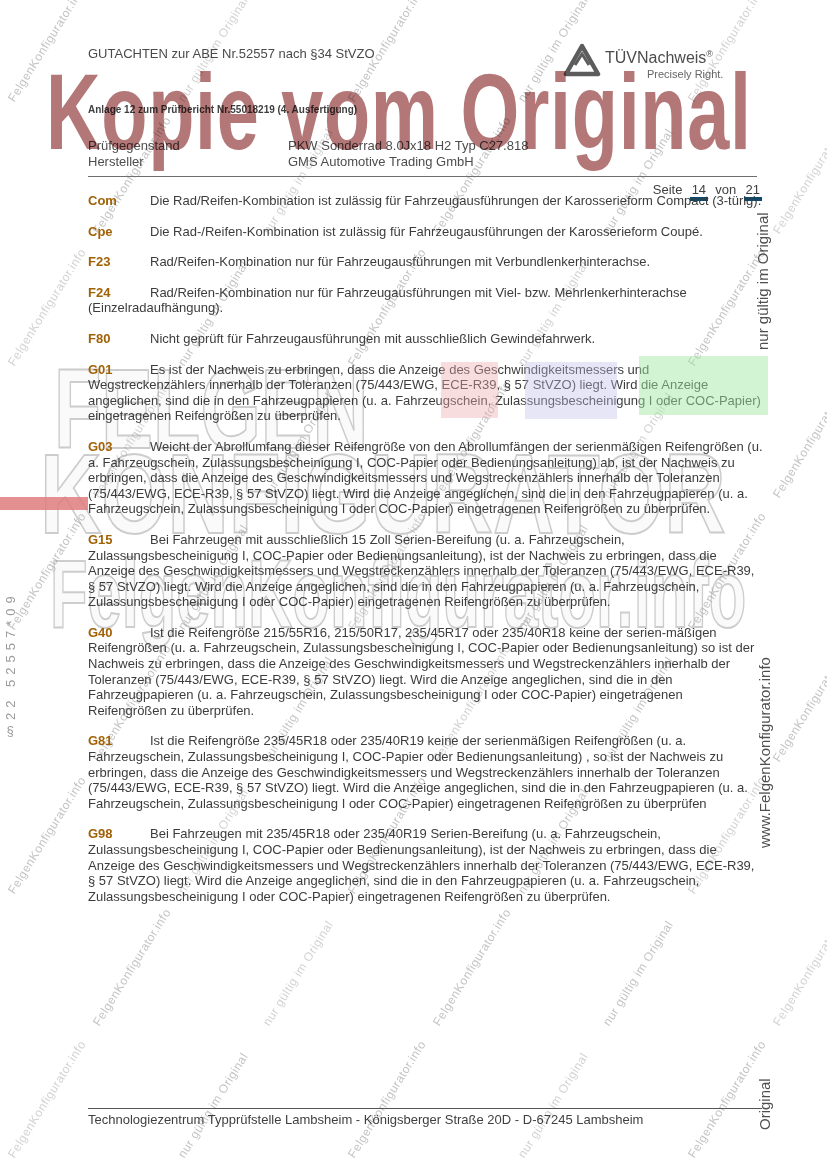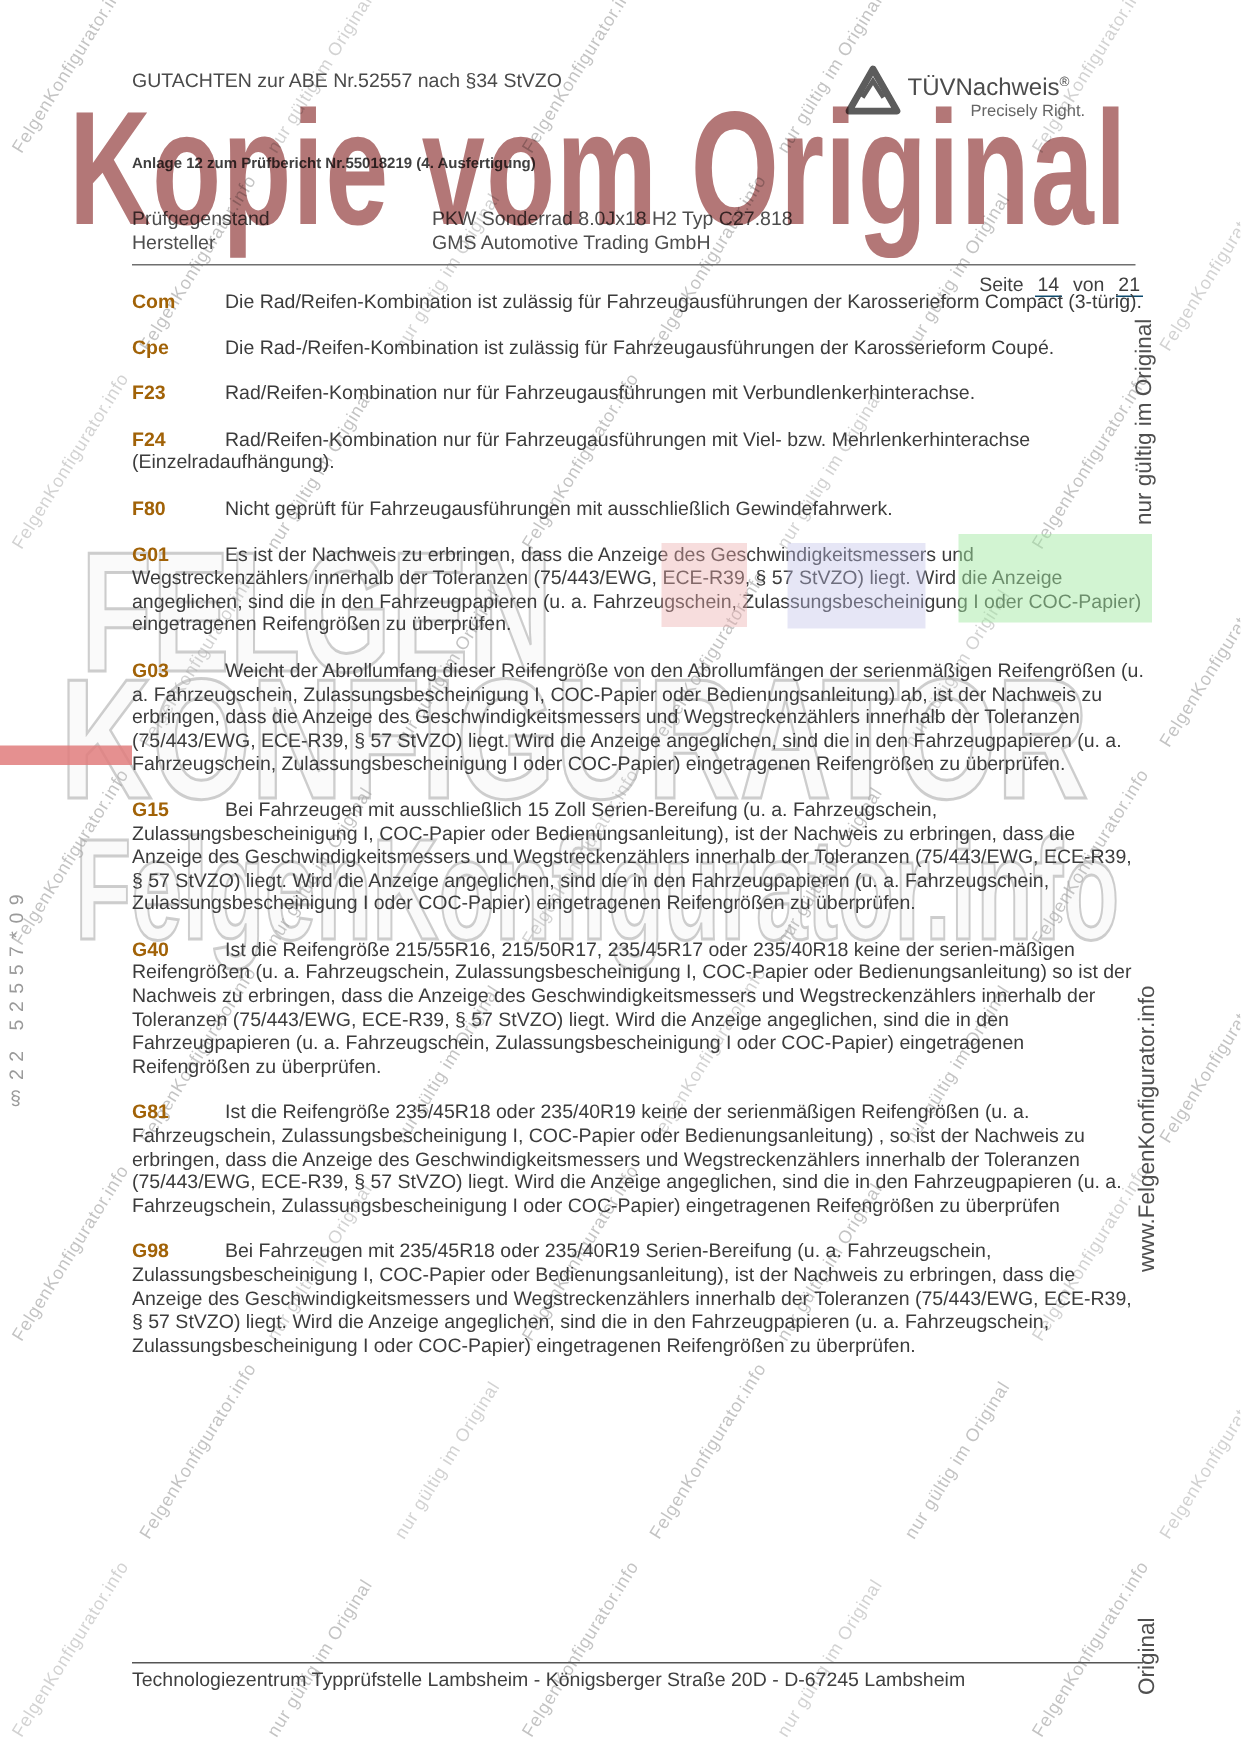--- a/index.html
+++ b/index.html
@@ -24,21 +24,21 @@
   .ol3{left:50px;top:546px;font-size:96px;transform:scaleX(0.64);font-weight:bold;}
   
   .hdr{position:absolute;z-index:3;left:0;top:0;width:827px;}
   .gutachten{position:absolute;left:88px;top:46px;font-size:13px;color:#4a4a4a;}
   .anlage{position:absolute;left:88px;top:104px;font-size:10px;font-weight:bold;color:#3f3f3f;}
   .lblcol{position:absolute;left:88px;font-size:13px;color:#4d4d4d;}
   .valcol{position:absolute;left:288px;font-size:13px;color:#4d4d4d;}
   .r1{top:138px;} .r2{top:154px;}
   .hdr-rule{position:absolute;left:88px;top:176px;width:669px;border-top:1.4px solid #6f6f6f;}
   .seite{position:absolute;right:65px;top:182px;font-size:13px;color:#3f3f3f;}
-  .seite .num{border-bottom:1px solid #0c4a6e;padding:0 2px;}
+  .seite .num{border-bottom:4px solid #0c4a6e;padding:0 2px;}
   
   .tuv{position:absolute;z-index:3;left:563px;top:43px;}
   .tuv-name{position:absolute;left:42px;top:6px;font-size:16px;color:#4c4c4c;white-space:nowrap;}
   .tuv-name b{font-weight:normal;}
   .tuv-reg{font-size:9px;vertical-align:super;}
   .tuv-tag{position:absolute;left:44px;top:25px;font-size:11px;color:#666;white-space:nowrap;padding-left:40px;}
   
   #conditions{position:absolute;z-index:3;left:88px;top:193px;width:676px;}
   #conditions p{margin:0 0 15px 0;font-size:13px;line-height:15.6px;color:#3c3c3c;text-align:left;}
   #conditions .code{display:inline-block;width:62px;font-weight:bold;color:#a16207;}

